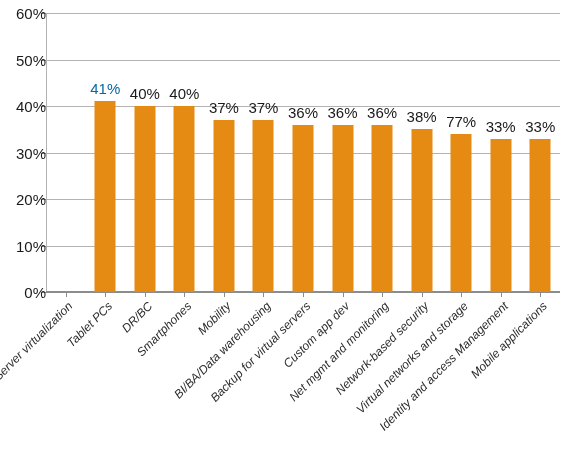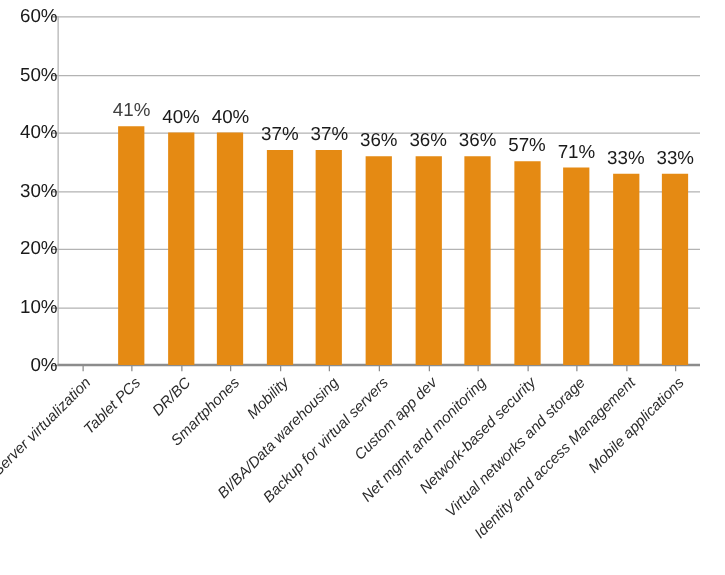--- a/index.html
+++ b/index.html
@@ -155,21 +155,21 @@
     <div class="axis-line-x"></div>
   <div class="gridline" style="top: 279px; background: rgb(140, 140, 140);"></div>
       <div class="gridline" style="top: 232.5px; background: rgb(179, 179, 179);"></div>
       <div class="gridline" style="top: 186px; background: rgb(179, 179, 179);"></div>
       <div class="gridline" style="top: 139.5px; background: rgb(179, 179, 179);"></div>
       <div class="gridline" style="top: 93px; background: rgb(179, 179, 179);"></div>
       <div class="gridline" style="top: 46.5px; background: rgb(179, 179, 179);"></div>
       <div class="gridline" style="top: 0px; background: rgb(179, 179, 179);"></div>
       <div class="bar-slot" style="left: 39.5385px; width: 39.5385px;">
         <div class="bar" title="Tablet PCs: 41%" style="height: 190.65px; background: rgb(229, 138, 19);"></div>
-        <div class="bar-value" style="bottom: 194.65px; color: #404040;">41%</div>
+        <div class="bar-value" style="bottom: 194.65px; color: #0369a1;">41%</div>
       </div>
       <div class="bar-slot" style="left: 79.0769px; width: 39.5385px;">
         <div class="bar" title="DR/BC: 40%" style="height: 186px; background: rgb(229, 138, 19);"></div>
         <div class="bar-value" style="bottom: 190px; color: rgb(26, 26, 26);">40%</div>
       </div>
       <div class="bar-slot" style="left: 118.615px; width: 39.5385px;">
         <div class="bar" title="Smartphones: 40%" style="height: 186px; background: rgb(229, 138, 19);"></div>
         <div class="bar-value" style="bottom: 190px; color: rgb(26, 26, 26);">40%</div>
       </div>
       <div class="bar-slot" style="left: 158.154px; width: 39.5385px;">
@@ -187,25 +187,25 @@
       <div class="bar-slot" style="left: 276.769px; width: 39.5385px;">
         <div class="bar" title="Custom app dev: 36%" style="height: 167.4px; background: rgb(229, 138, 19);"></div>
         <div class="bar-value" style="bottom: 171.4px; color: rgb(26, 26, 26);">36%</div>
       </div>
       <div class="bar-slot" style="left: 316.308px; width: 39.5385px;">
         <div class="bar" title="Net mgmt and monitoring: 36%" style="height: 167.4px; background: rgb(229, 138, 19);"></div>
         <div class="bar-value" style="bottom: 171.4px; color: rgb(26, 26, 26);">36%</div>
       </div>
       <div class="bar-slot" style="left: 355.846px; width: 39.5385px;">
         <div class="bar" title="Network-based security: 35%" style="height: 162.75px; background: rgb(229, 138, 19);"></div>
-        <div class="bar-value" style="bottom: 166.75px; color: rgb(26, 26, 26);">57%</div>
+        <div class="bar-value" style="bottom: 166.75px; color: rgb(26, 26, 26);">38%</div>
       </div>
       <div class="bar-slot" style="left: 395.385px; width: 39.5385px;">
         <div class="bar" title="Virtual networks and storage: 34%" style="height: 158.1px; background: rgb(229, 138, 19);"></div>
-        <div class="bar-value" style="bottom: 162.1px; color: rgb(26, 26, 26);">71%</div>
+        <div class="bar-value" style="bottom: 162.1px; color: rgb(26, 26, 26);">77%</div>
       </div>
       <div class="bar-slot" style="left: 434.923px; width: 39.5385px;">
         <div class="bar" title="Identity and access Management: 33%" style="height: 153.45px; background: rgb(229, 138, 19);"></div>
         <div class="bar-value" style="bottom: 157.45px; color: rgb(26, 26, 26);">33%</div>
       </div>
       <div class="bar-slot" style="left: 474.462px; width: 39.5385px;">
         <div class="bar" title="Mobile applications: 33%" style="height: 153.45px; background: rgb(229, 138, 19);"></div>
         <div class="bar-value" style="bottom: 157.45px; color: rgb(26, 26, 26);">33%</div>
       </div>
     </div>

